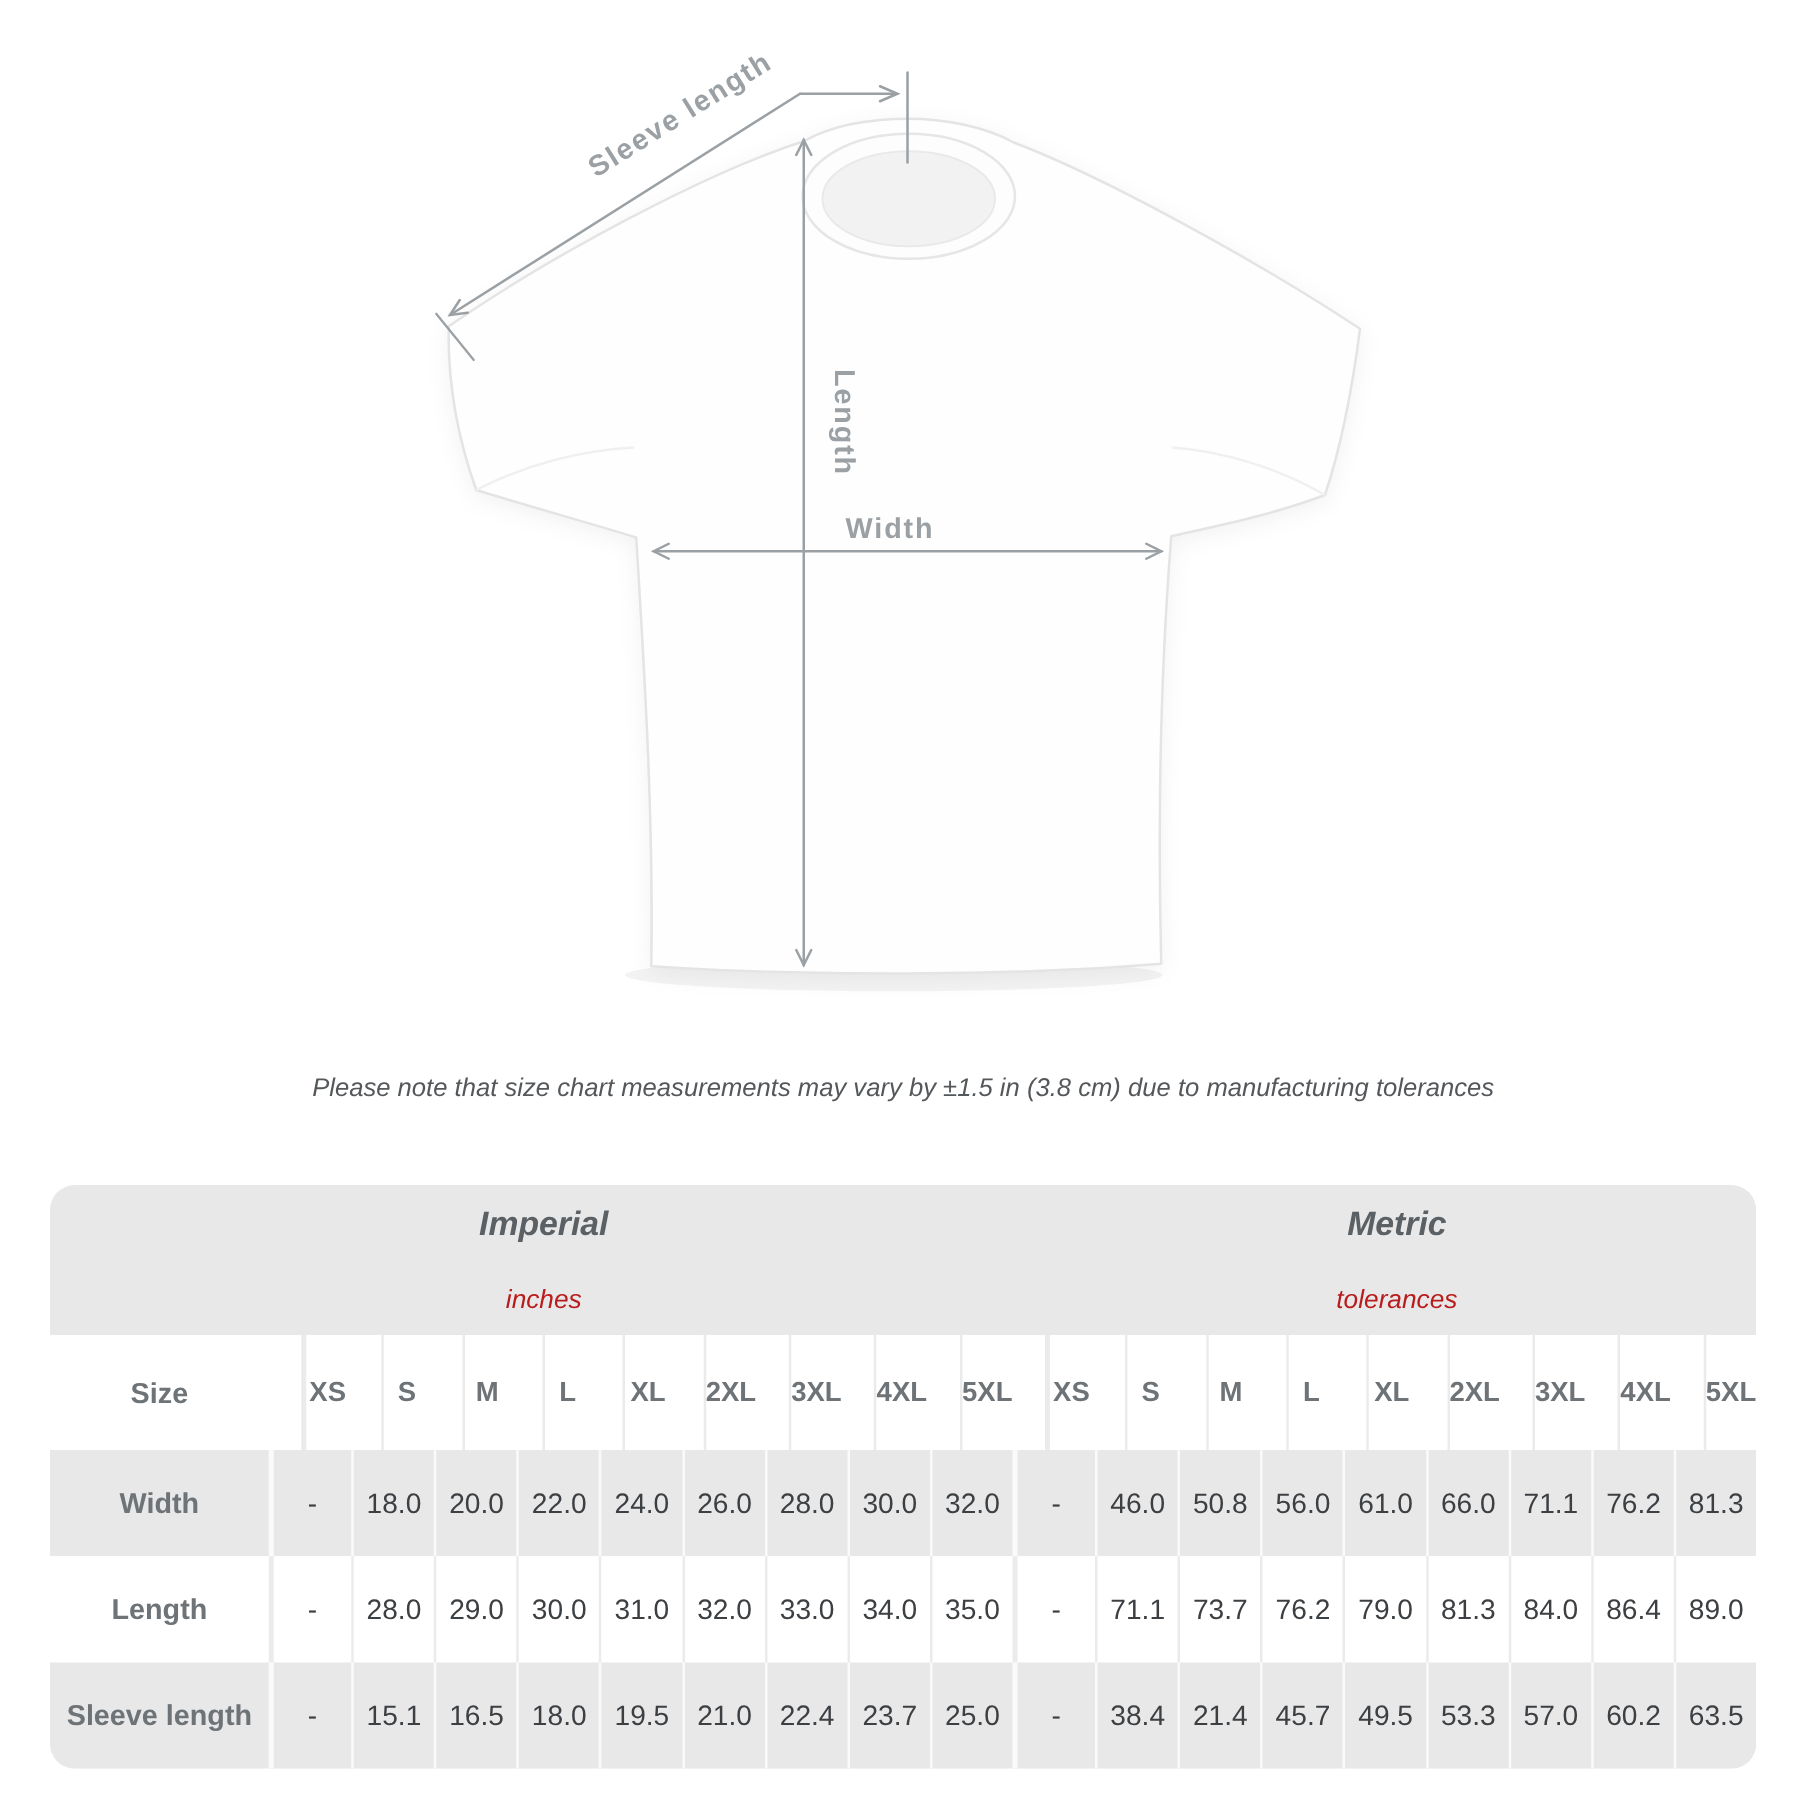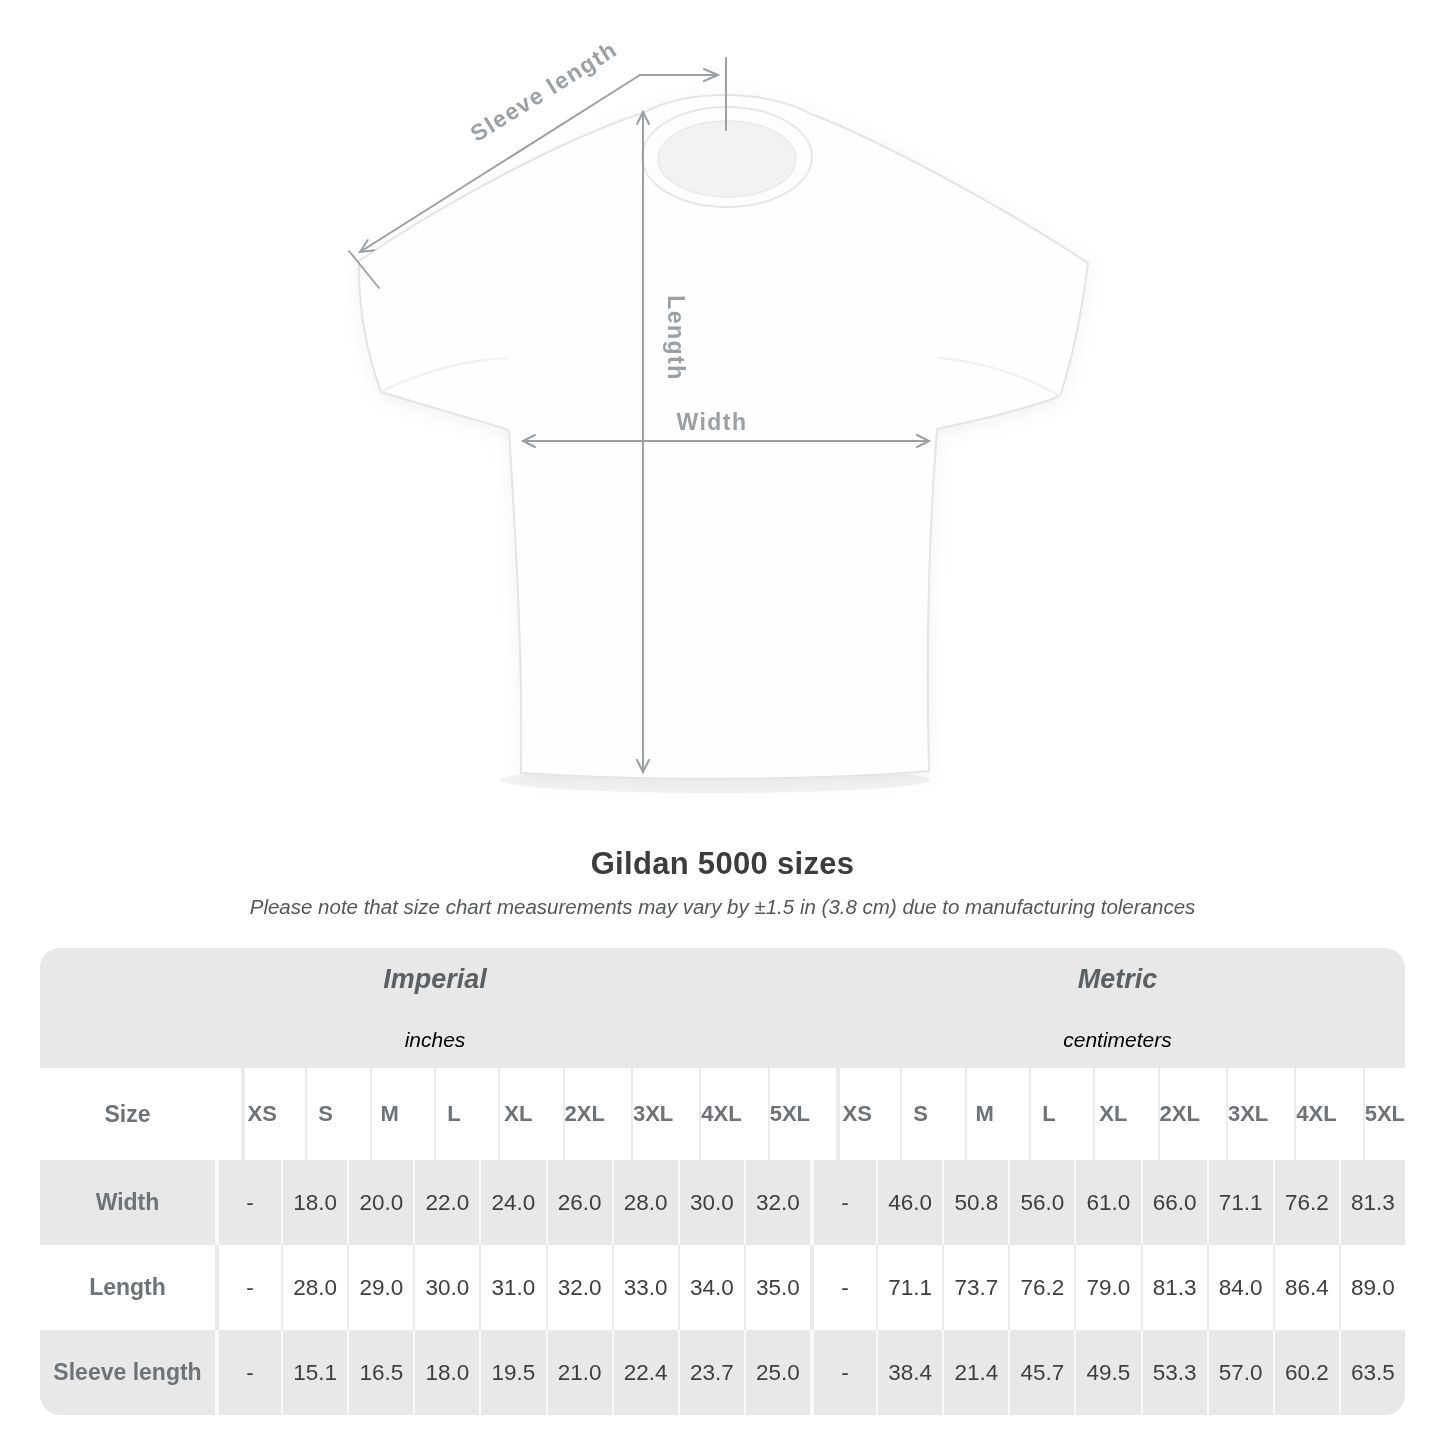--- a/index.html
+++ b/index.html
@@ -14,21 +14,21 @@
   
   .heading{position:absolute;left:0;top:846px;width:1445px;text-align:center;}
   .title{font-size:31px;font-weight:bold;color:#3a3c3e;letter-spacing:.3px;}
   .subtitle{margin-top:13px;font-size:20.5px;font-style:italic;color:#54585b;text-align:center;}
 
   
   .size-table{position:absolute;left:40px;top:948px;width:1365px;border-radius:20px;overflow:hidden;}
   .unit-band{display:grid;grid-template-columns:770px 595px;background:#e8e8e9;height:120px;}
   .ugroup{display:flex;flex-direction:column;justify-content:center;align-items:center;gap:9px;padding-left:20px;}
   .uname{font-size:27px;font-weight:bold;font-style:italic;color:#5b6064;}
-  .uunit{font-size:21px;font-style:italic;color:#000000;margin-top:24px;}
+  .uunit{font-size:21px;font-style:italic;color:#b91c1c;margin-top:24px;}
 
   .trow{display:grid;grid-template-columns:175px repeat(18,1fr);}
   .trow>span{display:flex;align-items:center;justify-content:center;}
   #size-row{height:92px;background:#ffffff;--div:#ebebec;}
   .drow{height:85px;}
   .drow.shade{background:#e8e8e9;--div:#fafafa;}
   .drow.plain{background:#ffffff;--div:#ebebec;}
   .hcell,.vcell{border-left:2px solid var(--div);}
   .gfirst{border-left-width:4px;}
   .rlabel{font-weight:bold;color:#6e7377;font-size:23px;}
@@ -82,33 +82,32 @@
       <path d="M 535 435 L 523 441 L 535 447"></path>
       <path d="M 917 435 L 929 441 L 917 447"></path>
     </g>
 
     <text class="dim-label" transform="translate(548,98) rotate(-32)" text-anchor="middle">Sleeve length</text>
     <text class="dim-label" transform="translate(668,338) rotate(90)" text-anchor="middle">Length</text>
     <text class="dim-label" x="712" y="430" text-anchor="middle">Width</text>
   </svg>
 
   <div class="heading">
-    <div class="title">Gildan 5000 sizes</div>
     <div class="subtitle">Please note that size chart measurements may vary by ±1.5 in (3.8 cm) due to manufacturing tolerances</div>
   </div>
 
   <div class="size-table">
     <div class="unit-band">
       <div class="ugroup">
         <div class="uname">Imperial</div>
         <div class="uunit">inches</div>
       </div>
       <div class="ugroup">
         <div class="uname">Metric</div>
-        <div class="uunit">centimeters</div>
+        <div class="uunit">tolerances</div>
       </div>
     </div>
     <div class="trow" id="size-row">
         <span class="rlabel">Size</span>
         <span class="hcell gfirst">XS</span>
         <span class="hcell">S</span>
         <span class="hcell">M</span>
         <span class="hcell">L</span>
         <span class="hcell">XL</span>
         <span class="hcell">2XL</span>

